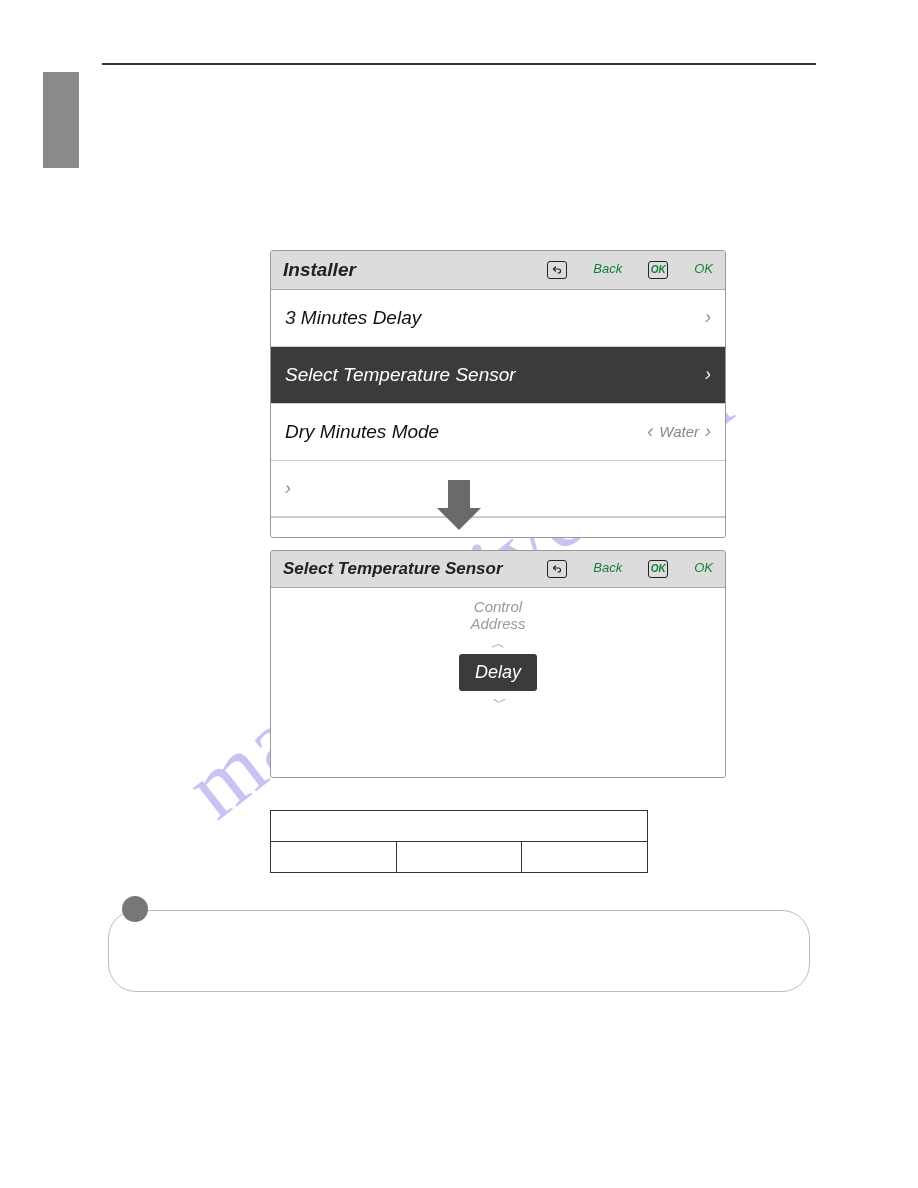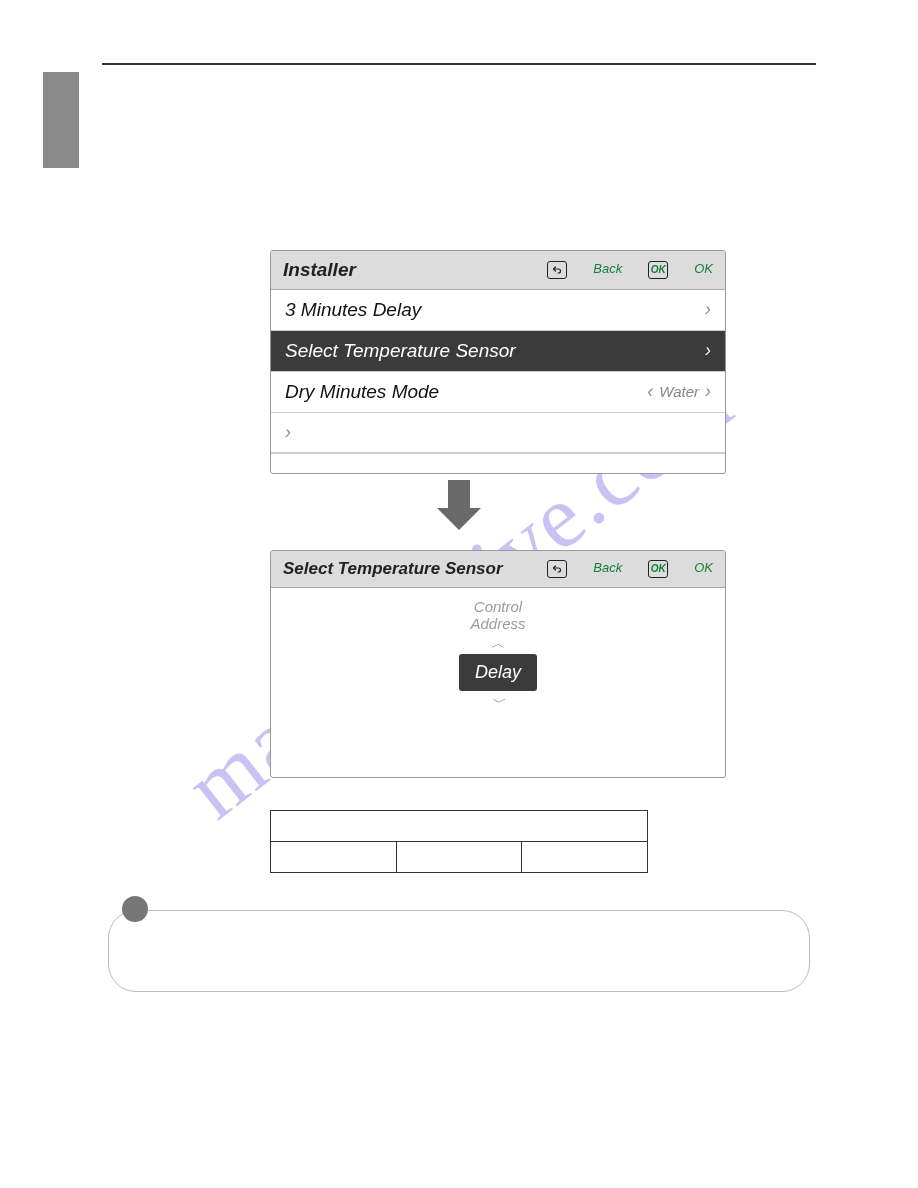--- a/index.html
+++ b/index.html
@@ -7,21 +7,21 @@
   .page { position: relative; width: 918px; height: 1188px; }
   .side-tab { position: absolute; left: 43px; top: 72px; width: 36px; height: 96px; background: #8a8a8a; }
   .hr { position: absolute; left: 102px; top: 63px; right: 102px; height: 2px; background: #333; }
 
   .panel { position: absolute; width: 456px; border: 1px solid #999; border-radius: 3px; overflow: hidden; background: #fff; font-style: italic; }
   .panel-header { display: flex; align-items: center; justify-content: space-between; padding: 8px 12px; background: #dcdcdc; border-bottom: 1px solid #aaa; font-size: 19px; font-weight: 600; color: #222; }
   .hdr-title { flex: 1; line-height: 1.15; }
   .hdr-btns { display: flex; align-items: flex-start; gap: 26px; font-size: 13px; font-weight: 500; color: #15803d; }
   .key { display: inline-flex; align-items: center; justify-content: center; width: 20px; height: 18px; border: 1.6px solid #222; border-radius: 3px; font-size: 10px; font-weight: 700; }
   .key.back svg { width: 12px; height: 12px; }
-  .rows .row { display: flex; align-items: center; justify-content: space-between; padding: 9px 14px; border-bottom: 1px solid #ccc; font-size: 19px; color: #111; background: #fff; }
+  .rows .row { display: flex; align-items: center; justify-content: space-between; padding: 17px 14px; border-bottom: 1px solid #ccc; font-size: 19px; color: #111; background: #fff; }
   .rows .row:last-child { border-bottom: none; }
   .row.selected { background: #3b3b3b; color: #fff; }
   .row.selected .chev { color: #fff; }
   .chev { font-size: 18px; color: #888; }
   .inline-val { display: flex; align-items: center; gap: 6px; color: #888; font-size: 15px; }
 
   #panel1 { left: 270px; top: 250px; }
   .partial-row { height: 20px; overflow: hidden; border-top: 1px solid #ccc; }
 
   .arrow-down { position: relative; }

